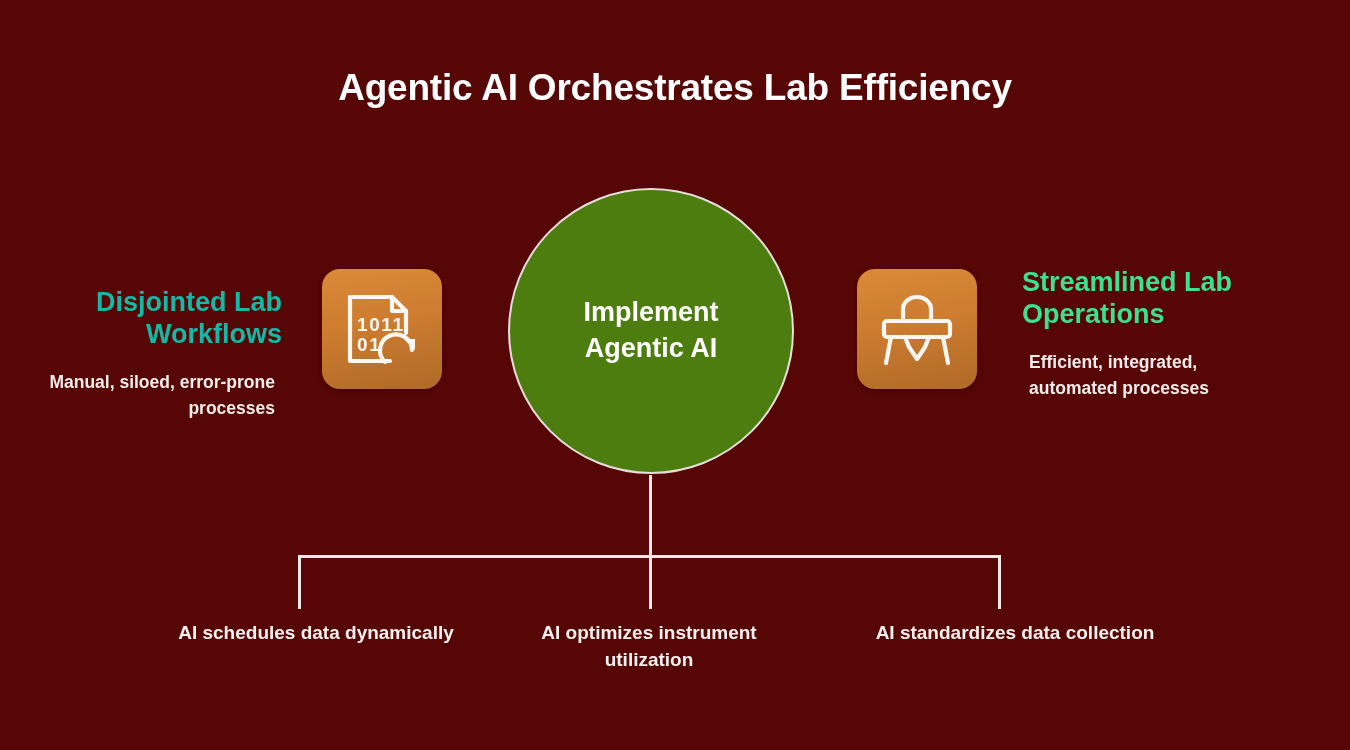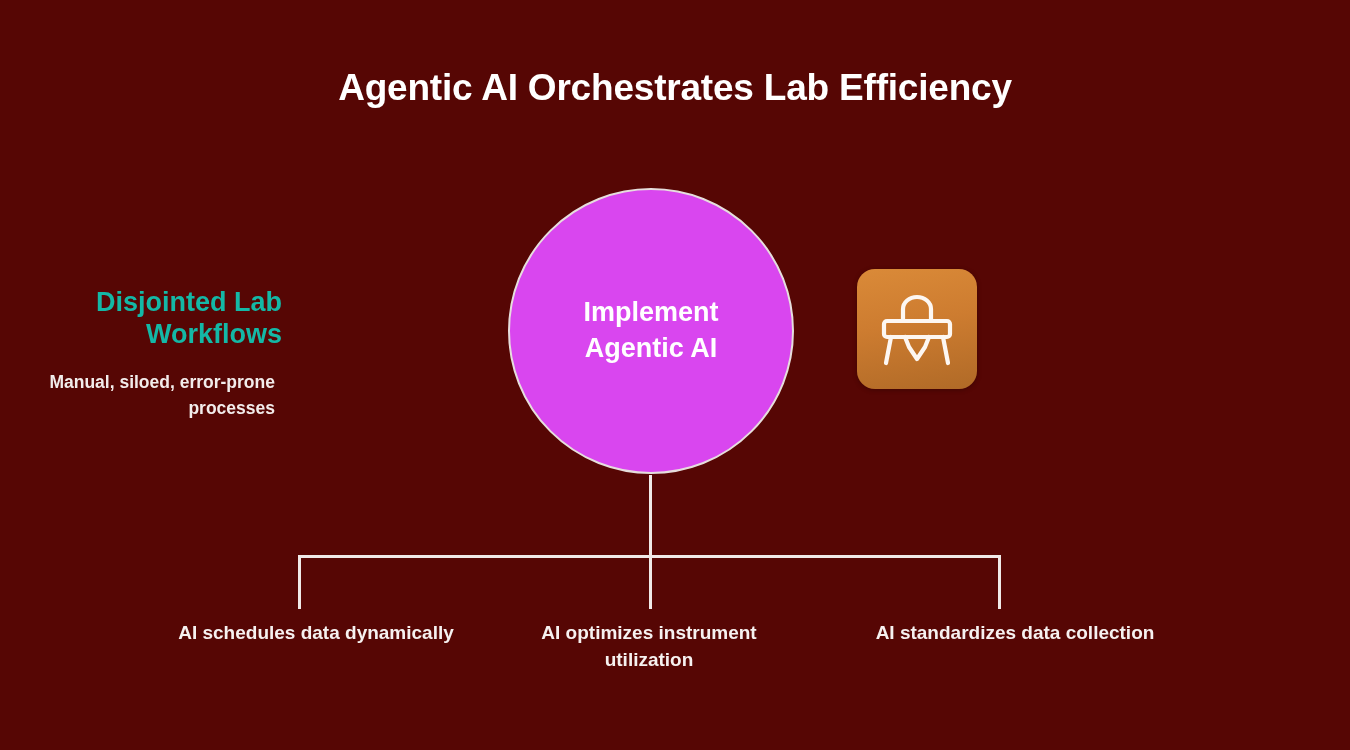--- a/index.html
+++ b/index.html
@@ -73,21 +73,21 @@
   .icon-tile svg { display: block; margin: 18px auto 0 auto; }
 
   
   #center-circle {
     position: absolute;
     left: 508px;
     top: 176px;
     width: 286px;
     height: 286px;
     border-radius: 50%;
-    background: #d946ef;
+    background: #4d7c0f;
     border: 2px solid #e6dedd;
     box-sizing: border-box;
     display: flex;
     align-items: center;
     justify-content: center;
   }
   #center-label {
     text-align: center;
     color: #ffffff;
     font-size: 27px;
@@ -127,38 +127,59 @@
 
 <div id="stage">
 
   <div id="title">Agentic AI Orchestrates Lab Efficiency</div>
 
   <div class="side-block" id="left-block">
     <p class="side-heading" id="left-heading">Disjointed Lab Workflows</p>
     <p class="side-desc">Manual, siloed, error-prone processes</p>
   </div>
 
+  <div class="icon-tile" id="left-tile">
+    <svg width="84" height="84" viewBox="0 0 84 84">
+      <g fill="none" stroke="#fdf7f2" stroke-width="4.2" stroke-linecap="round" stroke-linejoin="round">
+        <path d="M10 10 H52 L66 24 V46"></path>
+        <path d="M10 10 V74 H50"></path>
+        <path d="M52 10 V24 H66"></path>
+      </g>
+      <g fill="#fdf7f2" font-family="Liberation Sans, sans-serif" font-size="19" font-weight="bold" letter-spacing="1.6">
+        <text x="17" y="44">1011</text>
+        <text x="17" y="64">01</text>
+      </g>
+      <g fill="none" stroke="#fdf7f2" stroke-width="4.2" stroke-linecap="round">
+        <path d="M45 75 A16 16 0 1 1 72 63"></path>
+      </g>
+      <path d="M64 52 L75 52 L75 63 Z" fill="#fdf7f2"></path>
+    </svg>
+  </div>
 
   <div id="center-circle">
     <div id="center-label">Implement
 Agentic AI</div>
   </div>
 
   <div class="icon-tile" id="right-tile">
     <svg width="84" height="84" viewBox="0 0 84 84">
       <g fill="none" stroke="#fdf7f2" stroke-width="4.2" stroke-linecap="round" stroke-linejoin="round">
         <path d="M28 34 V22 a14 12 0 0 1 28 0 V34"></path>
         <rect x="9" y="34" width="66" height="16" rx="3"></rect>
         <path d="M16 50 L11 76"></path>
         <path d="M68 50 L73 76"></path>
         <path d="M30 50 L34 60 L42 72 L50 60 L54 50"></path>
       </g>
     </svg>
   </div>
 
+  <div class="side-block" id="right-block">
+    <p class="side-heading" id="right-heading">Streamlined Lab Operations</p>
+    <p class="side-desc">Efficient, integrated, automated processes</p>
+  </div>
 
   <div class="line" id="stem-top"></div>
   <div class="line" id="bracket-bar"></div>
   <div class="line" id="drop-left"></div>
   <div class="line" id="drop-mid"></div>
   <div class="line" id="drop-right"></div>
 
   <div class="bottom-label" id="bottom-label-0">AI schedules data dynamically</div>
   <div class="bottom-label" id="bottom-label-2">AI standardizes data collection</div>
   <div class="bottom-label" id="bottom-label-1">AI optimizes instrument utilization</div>

